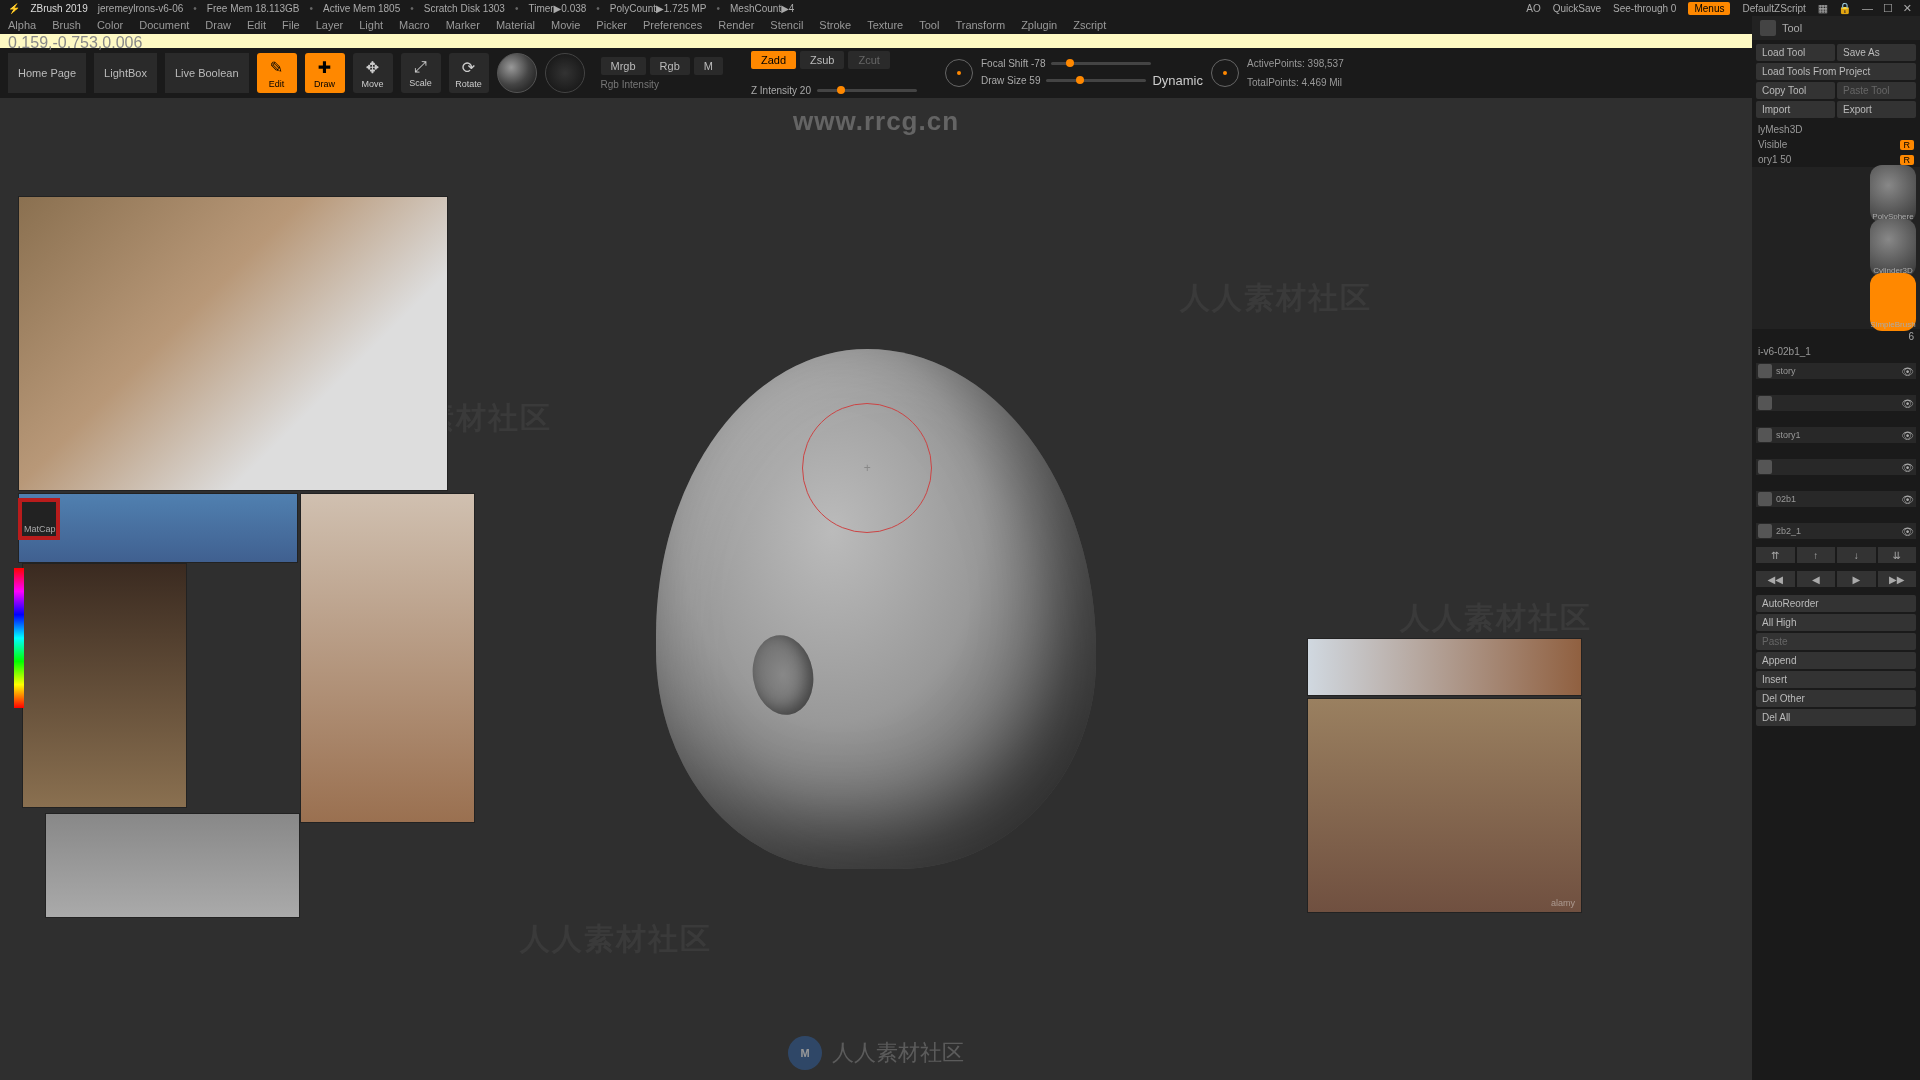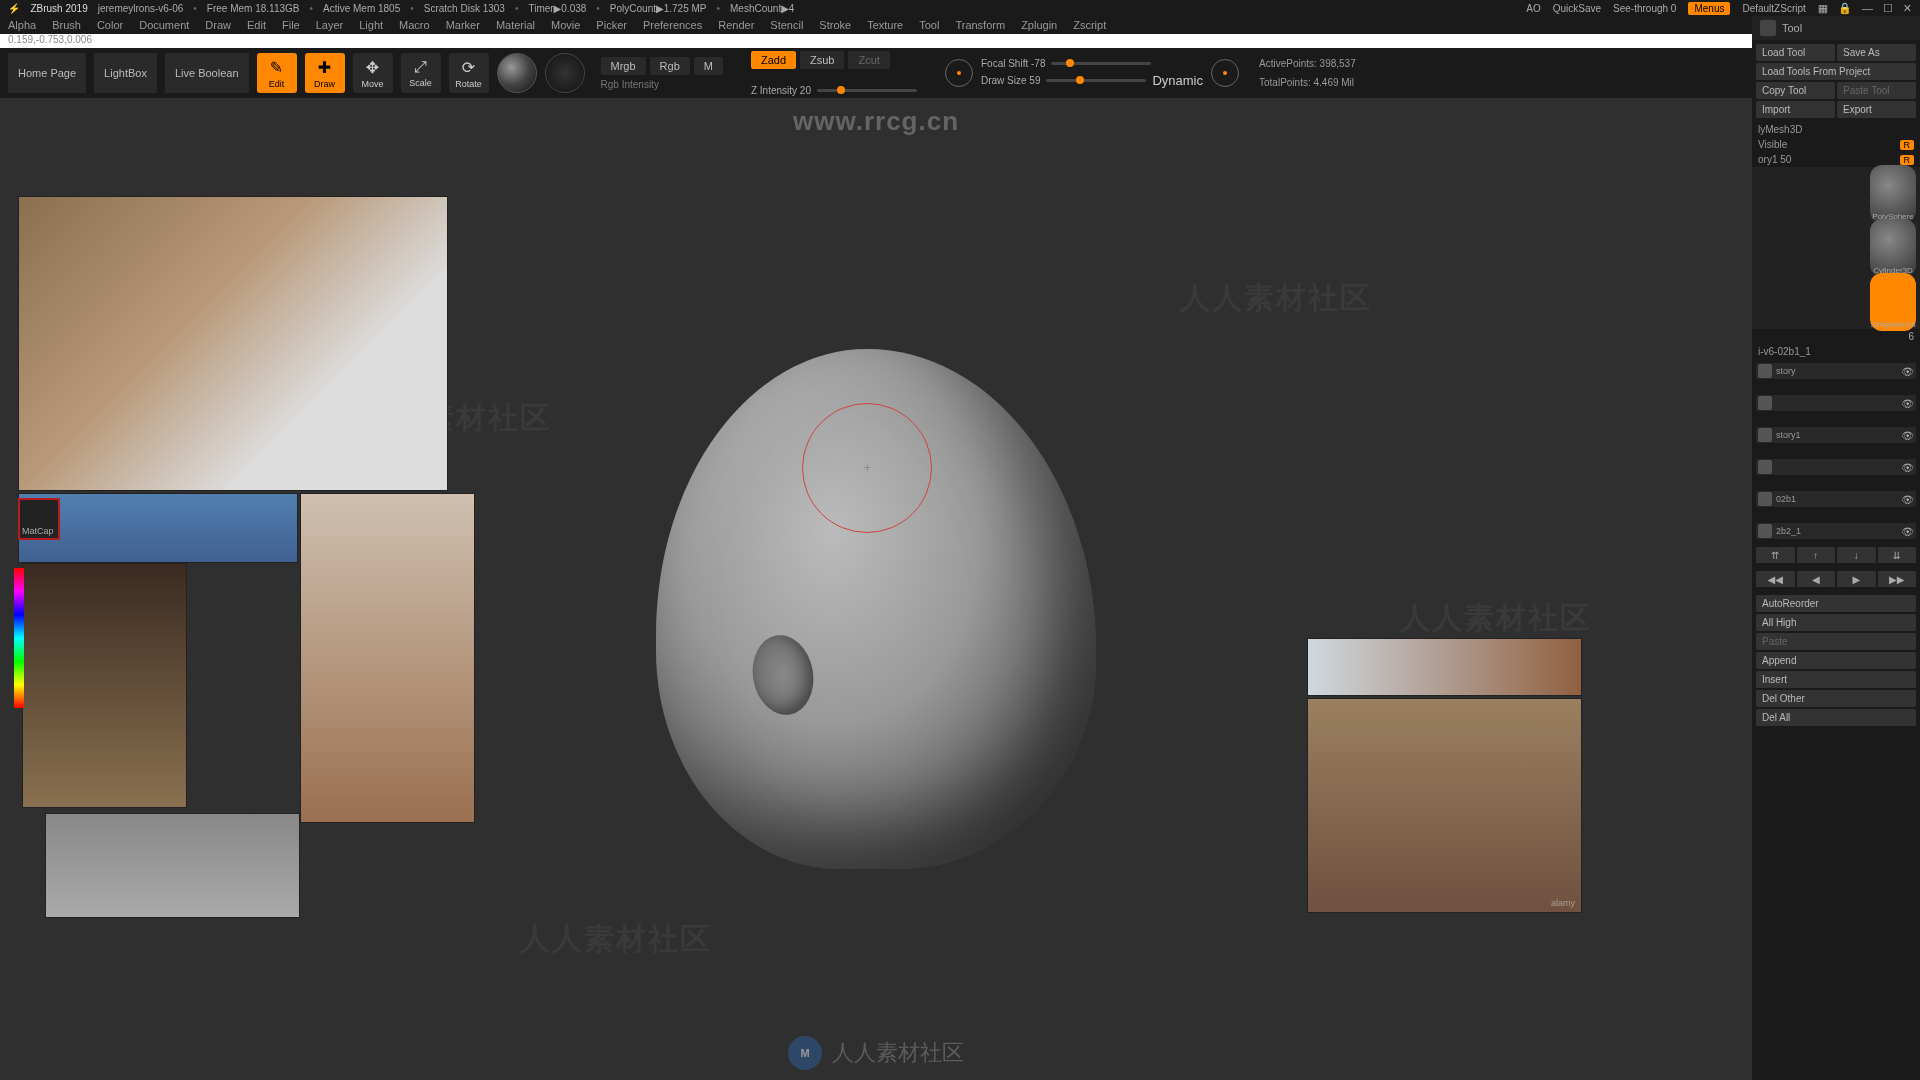--- a/index.html
+++ b/index.html
@@ -4,53 +4,53 @@
 <style>
 *{margin:0;padding:0;box-sizing:border-box;font-family:Arial,sans-serif;user-select:none}
 body{background:#2b2b2b;color:#aaa;width:1920px;height:1080px;overflow:hidden;font-size:11px;position:relative}
 .titlebar{height:16px;background:#1a1a1a;display:flex;align-items:center;padding:0 8px;gap:10px;font-size:10px}
 .titlebar .app{color:#ddd}
 .titlebar .sep{color:#666}
 .titlebar-right{margin-left:auto;display:flex;gap:12px;align-items:center}
 .menus-badge{background:#ff8800;color:#000;padding:1px 6px;border-radius:2px}
 .menubar{height:18px;background:#1a1a1a;display:flex;align-items:center;padding:0 8px;gap:16px;font-size:11px;color:#999}
 .menubar span{cursor:pointer}
-.coordbar{height:14px;background:#ffffff;padding:0 8px;font-size:10px;color:#888}
+.coordbar{height:14px;background:#fef9c3;padding:0 8px;font-size:16px;color:#888}
 .toolbar{height:50px;background:#1a1a1a;display:flex;align-items:center;padding:4px 8px;gap:8px}
 .toolbtn{height:40px;min-width:60px;display:flex;align-items:center;justify-content:center;background:#2a2a2a;color:#bbb;border-radius:0;font-size:11px;cursor:pointer;padding:0 10px}
 .icobtn{width:40px;height:40px;background:#2a2a2a;border-radius:3px;display:flex;flex-direction:column;align-items:center;justify-content:center;font-size:9px;color:#ccc;cursor:pointer}
 .icobtn.active{background:#ff8800;color:#000}
 .icobtn .ico{font-size:16px;margin-bottom:2px}
 .matball{width:40px;height:40px;border-radius:50%;background:radial-gradient(circle at 35% 35%,#999,#444,#111);border:1px solid #555}
 .perf{width:40px;height:40px;border-radius:50%;background:radial-gradient(circle at 50% 50%,#333,#111);border:1px solid #444}
 .modegroup{display:flex;gap:4px}
 .modebtn{padding:3px 10px;background:#2a2a2a;color:#bbb;font-size:11px;border-radius:2px;cursor:pointer}
 .modebtn.active{background:#ff8800;color:#000}
 .sliderlabel{display:flex;gap:6px;align-items:center;font-size:10px}
 .dotctl{width:28px;height:28px;border:1px solid #666;border-radius:50%;position:relative}
 .dotctl::after{content:"";position:absolute;width:4px;height:4px;background:#ff8800;border-radius:50%;top:50%;left:50%;transform:translate(-50%,-50%)}
-.stats{display:flex;flex-direction:column;gap:8px;font-size:10px;color:#999;margin-left:12px}
+.stats{display:flex;flex-direction:column;gap:8px;font-size:10px;color:#999;}
 .canvas{position:absolute;top:98px;left:0;right:168px;bottom:0;background:#2f2f2f;overflow:hidden}
 .watermark{position:absolute;color:#3a3a3a;font-size:30px;font-weight:bold;letter-spacing:2px;pointer-events:none}
 .sculpt{position:absolute;left:50%;top:52%;transform:translate(-50%,-50%);width:440px;height:520px}
 .skull{width:100%;height:100%;background:radial-gradient(ellipse at 40% 35%,#bbb,#999 40%,#666 70%,#444);border-radius:48% 52% 45% 42% / 55% 58% 40% 42%;position:relative;box-shadow:inset -30px -40px 80px rgba(0,0,0,0.5),inset 20px 20px 60px rgba(255,255,255,0.15)}
 .skull::before{content:"";position:absolute;width:60px;height:80px;background:radial-gradient(ellipse,#888,#666);border-radius:50%;left:22%;top:55%;transform:rotate(-10deg);box-shadow:inset -5px -5px 15px rgba(0,0,0,0.4)}
 .cursor-ring{position:absolute;left:48%;top:23%;width:130px;height:130px;border:1px solid #cc4444;border-radius:50%;transform:translate(-50%,-50%)}
 .cursor-ring::after{content:"+";position:absolute;top:50%;left:50%;transform:translate(-50%,-50%);color:#888;font-size:12px}
 .ref{position:absolute;background:#555;border:1px solid #222}
 .ref.r1{left:18px;top:98px;width:430px;height:295px;background:linear-gradient(135deg,#8a7050,#b89878 40%,#ddd 70%)}
 .ref.r2{left:18px;top:395px;width:280px;height:70px;background:linear-gradient(#5080b0,#406090)}
 .ref.r3{left:22px;top:465px;width:165px;height:245px;background:linear-gradient(#3a2a20,#8a7050)}
 .ref.r4{left:300px;top:395px;width:175px;height:330px;background:linear-gradient(#d0c0b0,#9a7050)}
 .ref.r5{left:45px;top:715px;width:255px;height:105px;background:linear-gradient(#888,#aaa)}
 .ref.r6{right:170px;top:115px;width:275px;height:420px;background:linear-gradient(#c0b8a8,#8a8070)}
 .ref.r7{right:170px;top:540px;width:275px;height:58px;background:linear-gradient(90deg,#d0d8e0,#906040)}
 .ref.r8{right:170px;top:600px;width:275px;height:215px;background:linear-gradient(#9a8060,#705040)}
 .reflabel{position:absolute;bottom:4px;left:6px;font-size:9px;color:rgba(255,255,255,0.4)}
-.matcap{position:absolute;left:18px;top:400px;width:42px;height:42px;background:#222;border:2px solid #b91c1c;font-size:9px;display:flex;align-items:flex-end;padding:2px}
+.matcap{position:absolute;left:18px;top:400px;width:42px;height:42px;background:#222;border:4px solid #b91c1c;font-size:9px;display:flex;align-items:flex-end;padding:2px}
 .colorbar{position:absolute;left:14px;top:470px;width:10px;height:140px;background:linear-gradient(#f00,#f0f,#00f,#0ff,#0f0,#ff0,#f00)}
 .rightpanel{position:absolute;right:0;top:16px;width:168px;bottom:0;background:#1a1a1a;display:flex;flex-direction:column}
 .panel-header{height:24px;display:flex;align-items:center;padding:0 8px;gap:6px;background:#222}
 .panel-header .ico{width:16px;height:16px;background:#444;border-radius:2px}
 .panel-btns{display:flex;flex-wrap:wrap;gap:2px;padding:4px}
 .pbtn{flex:1 1 48%;padding:3px 6px;background:#333;color:#bbb;font-size:10px;border-radius:2px;cursor:pointer;min-width:70px;text-align:left}
 .pbtn.full{flex:1 1 100%}
 .pbtn.dim{color:#666}
 .toolprev{width:100%;height:54px;background:#222;display:flex;align-items:center;justify-content:flex-end;padding:4px}
 .toolprev .item{width:46px;height:58px;background:radial-gradient(circle at 40% 35%,#888,#333);border-radius:12px;margin-left:4px;display:flex;align-items:flex-end;justify-content:center;font-size:8px;color:#aaa;padding-bottom:2px}

